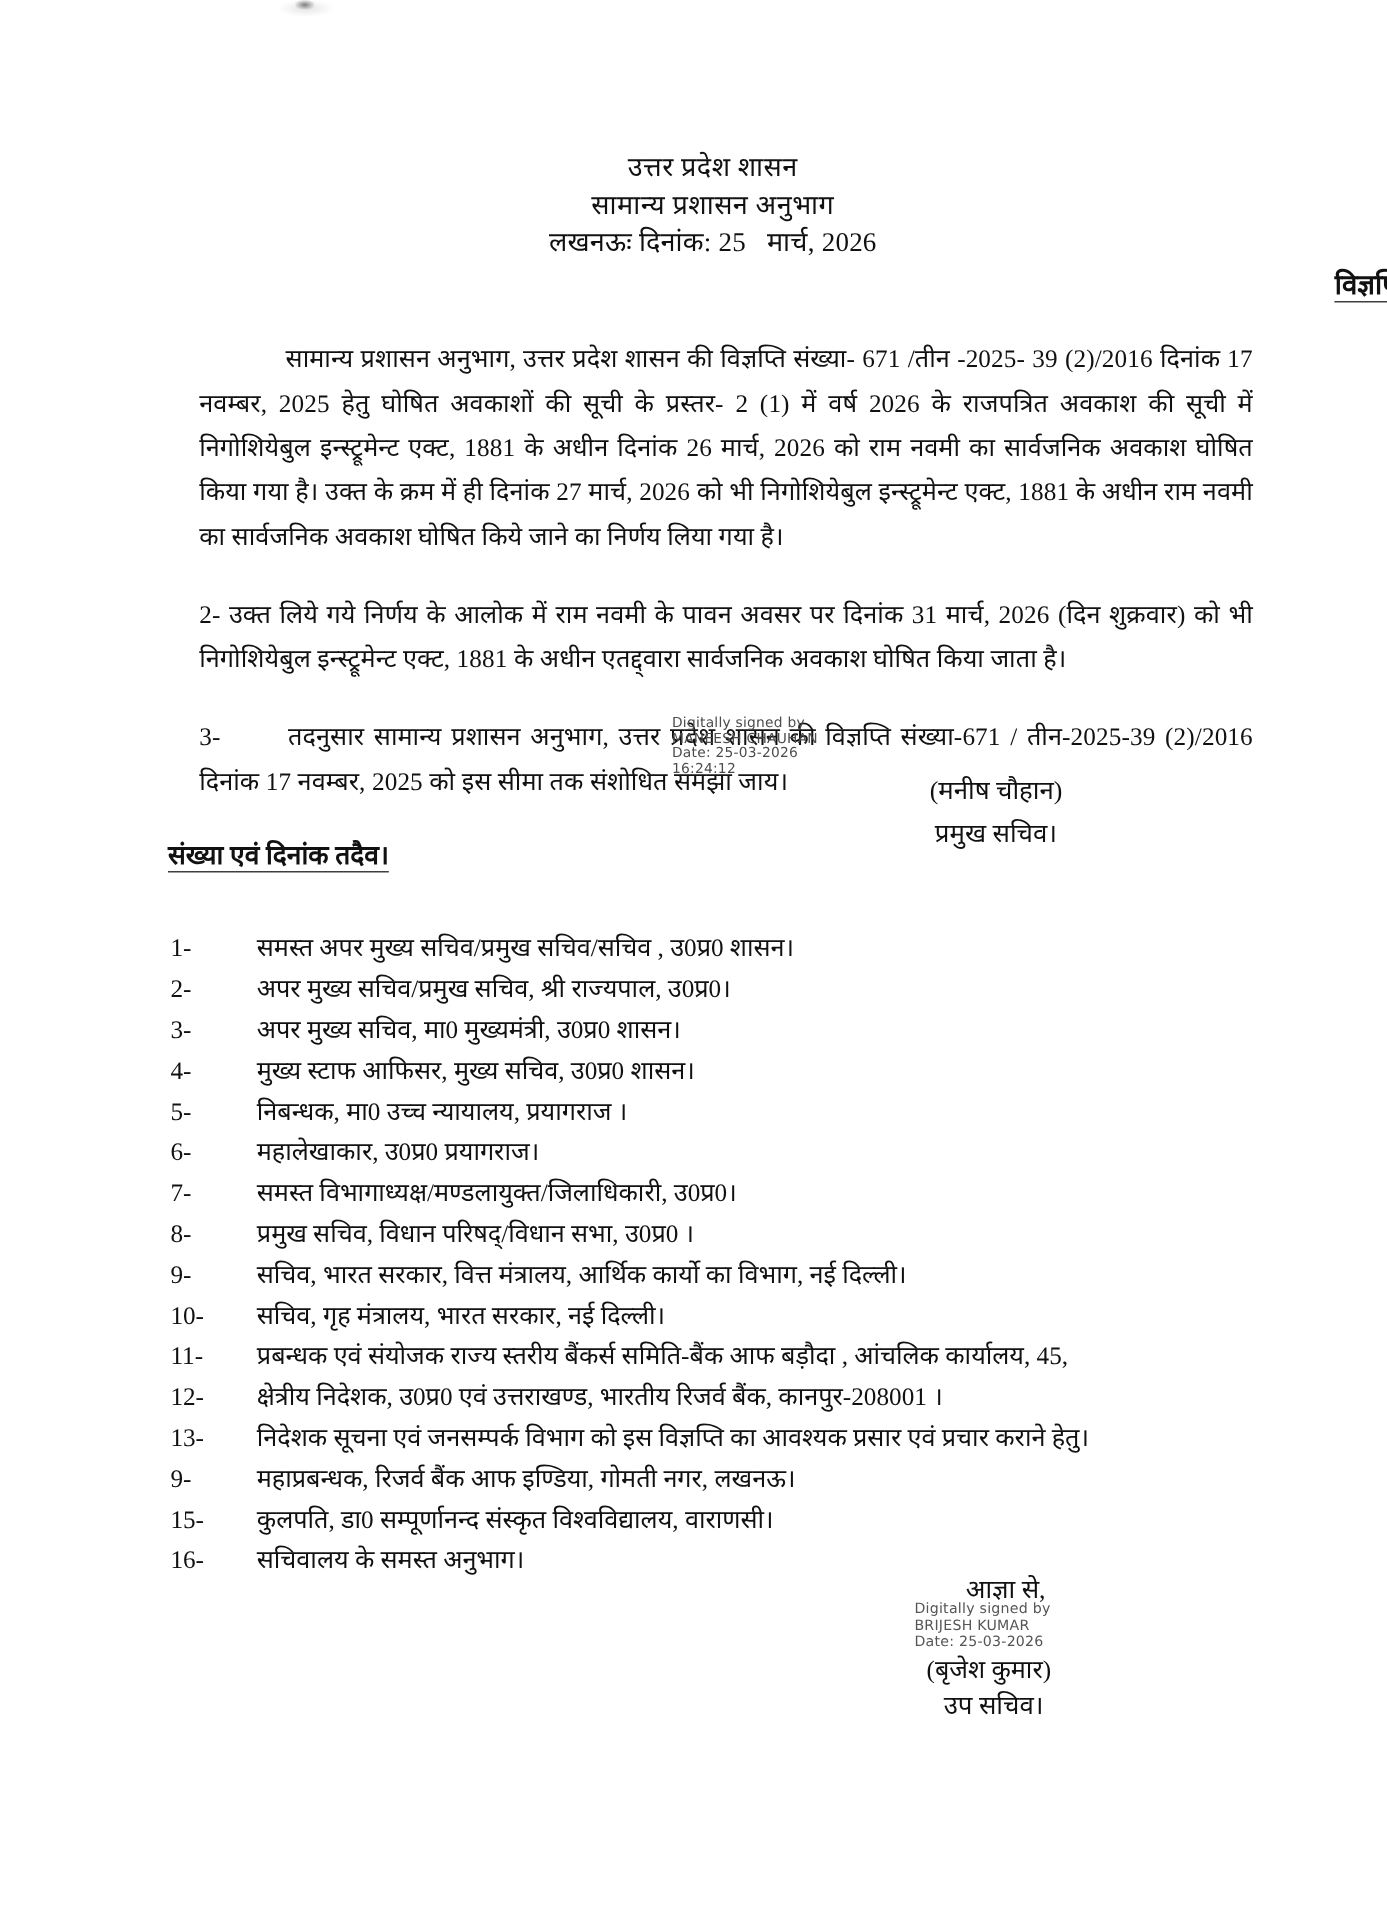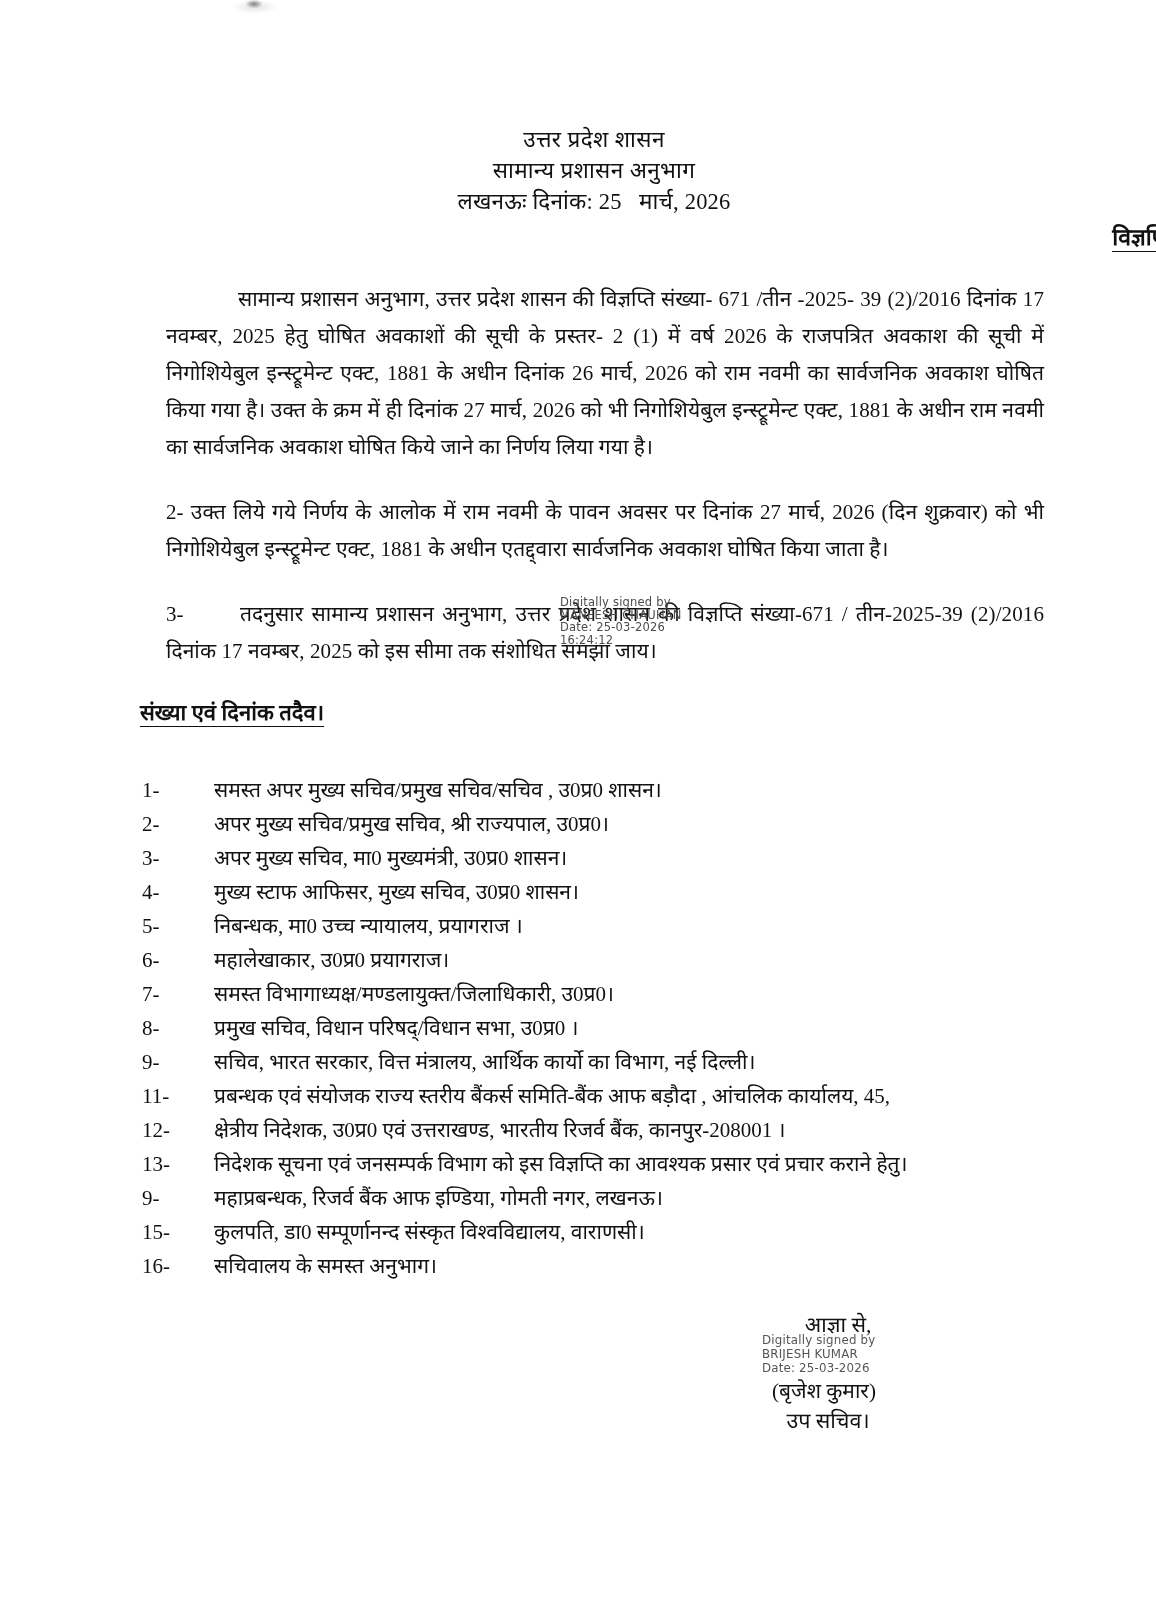--- a/index.html
+++ b/index.html
@@ -228,30 +228,34 @@
 
     <div class="header">
       <div class="hline l1">उत्तर प्रदेश शासन</div>
       <div class="hline l2">सामान्य प्रशासन अनुभाग</div>
       <div class="hline l3">लखनऊः दिनांक: 25   मार्च, 2026</div>
       <div class="title-vigyapti"><span>विज्ञप्ति</span></div>
     </div>
 
     <div class="body-wrap">
       <p class="para p1">सामान्य प्रशासन अनुभाग, उत्तर प्रदेश शासन की विज्ञप्ति संख्या- 671 /तीन -2025- 39 (2)/2016 दिनांक 17 नवम्बर, 2025 हेतु घोषित अवकाशों की सूची के प्रस्तर- 2 (1) में वर्ष 2026 के राजपत्रित अवकाश की सूची में निगोशियेबुल इन्स्ट्रूमेन्ट एक्ट, 1881 के अधीन दिनांक 26 मार्च, 2026 को राम नवमी का सार्वजनिक अवकाश घोषित किया गया है। उक्त के क्रम में ही दिनांक 27 मार्च, 2026 को भी निगोशियेबुल इन्स्ट्रूमेन्ट एक्ट, 1881 के अधीन राम नवमी का सार्वजनिक अवकाश घोषित किये जाने का निर्णय लिया गया है।</p>
-      <p class="para p2">2- उक्त लिये गये निर्णय के आलोक में राम नवमी के पावन अवसर पर दिनांक   27 मार्च, 2026 (दिन शुक्रवार) को भी निगोशियेबुल इन्स्ट्रूमेन्ट एक्ट, 1881 के अधीन एतद्द्वारा सार्वजनिक अवकाश घोषित किया जाता है।</p>
+      <p class="para p2">2- उक्त लिये गये निर्णय के आलोक में राम नवमी के पावन अवसर पर दिनांक   31 मार्च, 2026 (दिन शुक्रवार) को भी निगोशियेबुल इन्स्ट्रूमेन्ट एक्ट, 1881 के अधीन एतद्द्वारा सार्वजनिक अवकाश घोषित किया जाता है।</p>
       <p class="para p3"><span class="p3-num">3-</span><span>तदनुसार सामान्य प्रशासन अनुभाग, उत्तर प्रदेश शासन की विज्ञप्ति संख्या-671 / तीन-2025-39 (2)/2016 दिनांक 17 नवम्बर, 2025 को इस सीमा तक संशोधित समझा जाय।</span></p>
     </div>
   </div>
 
   <div class="dsig dsig-top">Digitally signed by
 MANEESH CHAUHAN
 Date: 25-03-2026
 16:24:12</div>
 
+  <div class="sign-top">
+    <div>(मनीष चौहान)</div>
+    <div>प्रमुख सचिव।</div>
+  </div>
 
   <div class="sankhya"><span>संख्या एवं दिनांक तदैव।</span></div>
 
 
   <div class="dist-list">
     <div class="dist-item">
         <span class="dist-num">1-</span>
         <span class="dist-text">समस्त अपर मुख्य सचिव/प्रमुख सचिव/सचिव , उ0प्र0 शासन।</span>
       </div>
     <div class="dist-item">
@@ -278,20 +282,24 @@
         <span class="dist-num">7-</span>
         <span class="dist-text">समस्त विभागाध्यक्ष/मण्डलायुक्त/जिलाधिकारी, उ0प्र0।</span>
       </div>
     <div class="dist-item">
         <span class="dist-num">8-</span>
         <span class="dist-text">प्रमुख सचिव, विधान परिषद्/विधान सभा, उ0प्र0 ।</span>
       </div>
     <div class="dist-item">
         <span class="dist-num">9-</span>
         <span class="dist-text">सचिव, भारत सरकार, वित्त मंत्रालय, आर्थिक कार्यो का विभाग, नई दिल्ली।</span>
+      </div>
+    <div class="dist-item">
+        <span class="dist-num">10-</span>
+        <span class="dist-text">सचिव, गृह मंत्रालय, भारत सरकार, नई दिल्ली।</span>
       </div>
     <div class="dist-item">
         <span class="dist-num">11-</span>
         <span class="dist-text"><span>प्रबन्धक एवं संयोजक राज्य स्तरीय बैंकर्स समिति-बैंक आफ बड़ौदा , आंचलिक कार्यालय, 45,</span></span>
       </div>
     <div class="dist-item">
         <span class="dist-num">12-</span>
         <span class="dist-text">क्षेत्रीय निदेशक, उ0प्र0 एवं उत्तराखण्ड, भारतीय रिजर्व बैंक, कानपुर-208001 ।</span>
       </div>
     <div class="dist-item">

